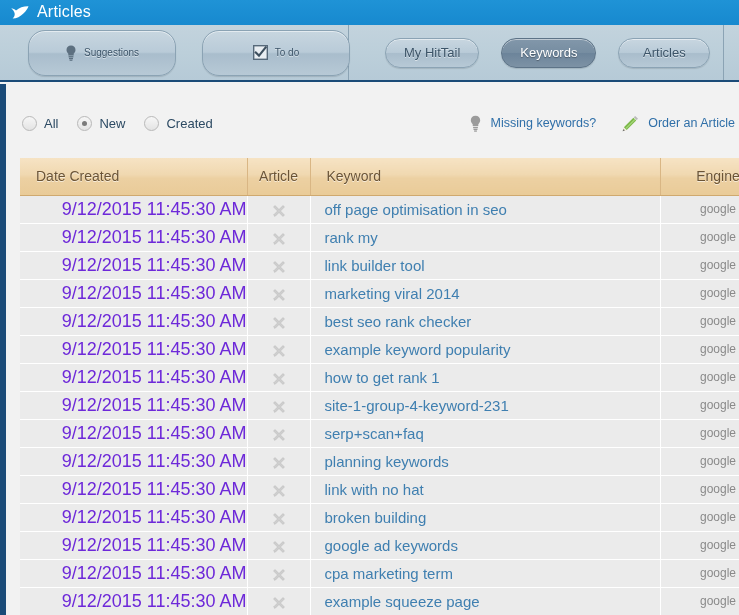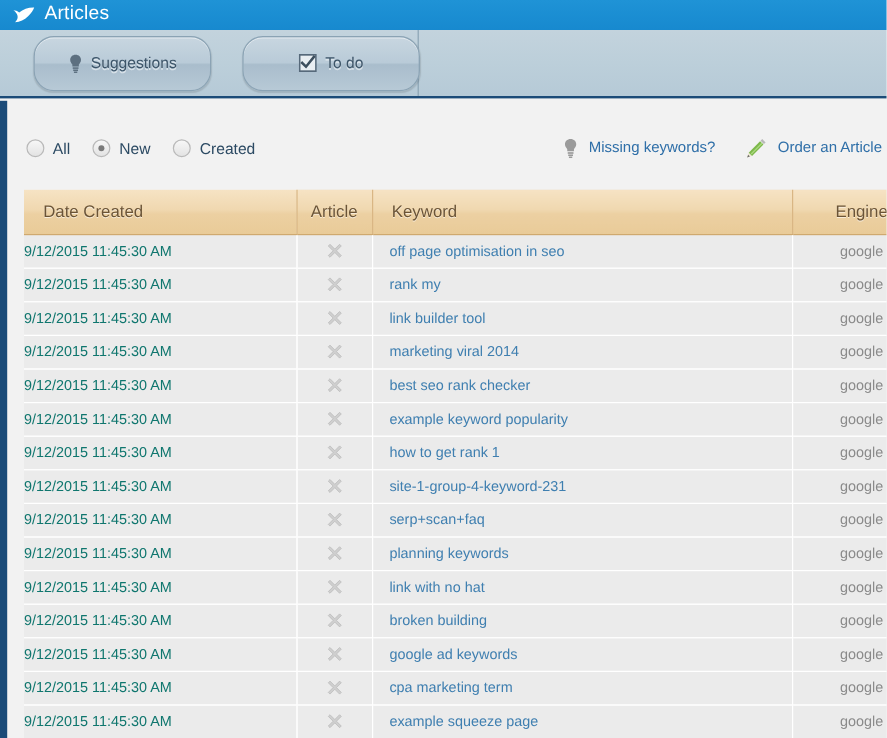--- a/index.html
+++ b/index.html
@@ -83,21 +83,21 @@
     width: 1px;
     background: #8ba3b4;
   }
 
   .pillbtn {
     height: 46px;
     border-radius: 17px;
     border: 1px solid #8ba3b4;
     background: linear-gradient(to bottom, #c8d6e0 0%, #b9cbd8 48%, #a9bdcc 52%, #b7c9d6 100%);
     color: #3c5468;
-    font-size: 13px;
+    font-size: 10px;
     display: flex;
     align-items: center;
     justify-content: center;
     gap: 7px;
     padding: 0 20px;
     cursor: pointer;
     text-shadow: 0 1px 0 rgba(255,255,255,0.55);
     box-shadow: inset 0 1px 0 rgba(255,255,255,0.5), 0 1px 1px rgba(0,0,0,0.12);
     white-space: nowrap;
     user-select: none;
@@ -194,27 +194,27 @@
     text-shadow: 0 1px 0 rgba(255,255,255,0.6);
     white-space: nowrap;
     margin-top: 40px;
   }
   table.kw th.c-delete, table.kw th.c-engine { text-align: center; padding-left: 0; }
   table.kw td {
     height: 28px;
     background: #ebebeb;
     border-right: 1px solid #ffffff;
     border-bottom: 1px solid #ffffff;
-    font-size: 12px;
+    font-size: 15px;
     color: #333333;
     padding-left: 16px;
     white-space: nowrap;
     overflow: hidden;
   }
-  table.kw td.c-date { text-align: left; padding-left: 0; color: #0f766e; font-size: 12px; }
+  table.kw td.c-date { text-align: right; padding-left: 0; color: #6d28d9; font-size: 18px; }
   table.kw td.c-delete { text-align: center; padding-left: 0; }
   table.kw td.c-keyword { color: #3f7fb0; padding-left: 14px; }
   table.kw td.c-keyword span { cursor: pointer; }
   table.kw td.c-engine { text-align: center; padding-left: 0; color: #8a8a8a; font-size: 12px; }
 
   col.w-date   { width: 227px; }
   col.w-delete { width: 63px;  }
   col.w-keyword{ width: 350px; }
   col.w-engine { width: 116px; }
 
@@ -258,20 +258,31 @@
         <span class="icon-check-box">
           <svg viewBox="0 0 15 15" width="15" height="15" aria-hidden="true">
             <rect x="0.7" y="0.7" width="13.6" height="13.6" fill="#e9eef2" stroke="#56697a" stroke-width="1.4"></rect>
             <path d="M2.8 7.4 L6.0 10.6 L12.6 2.4" fill="none" stroke="#3d4f5e" stroke-width="2.1" stroke-linecap="square"></path>
           </svg>
         </span>
         <span>To do</span>
       </div>
     </div>
 
+    <div class="tabbar-right">
+      <div class="pillbtn tab">
+        <span>My HitTail</span>
+      </div>
+      <div class="pillbtn tab active">
+        <span>Keywords</span>
+      </div>
+      <div class="pillbtn tab">
+        <span>Articles</span>
+      </div>
+    </div>
   </div>
 
   <div class="content">
     <div class="leftrail"></div>
 
     <div class="filterbar">
 
       <div class="radios">
         <div class="radio-wrap">
           <span class="radio-dot"></span>

